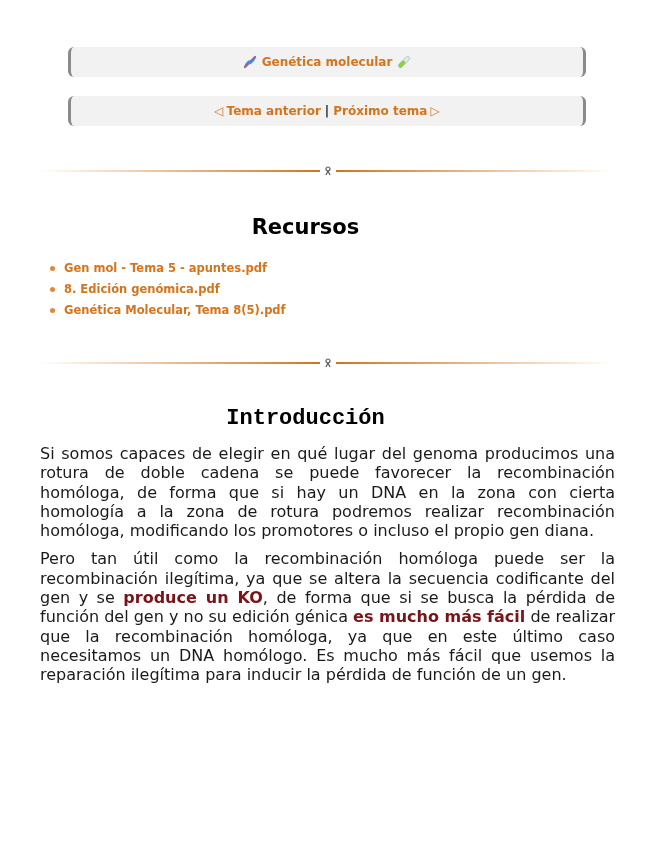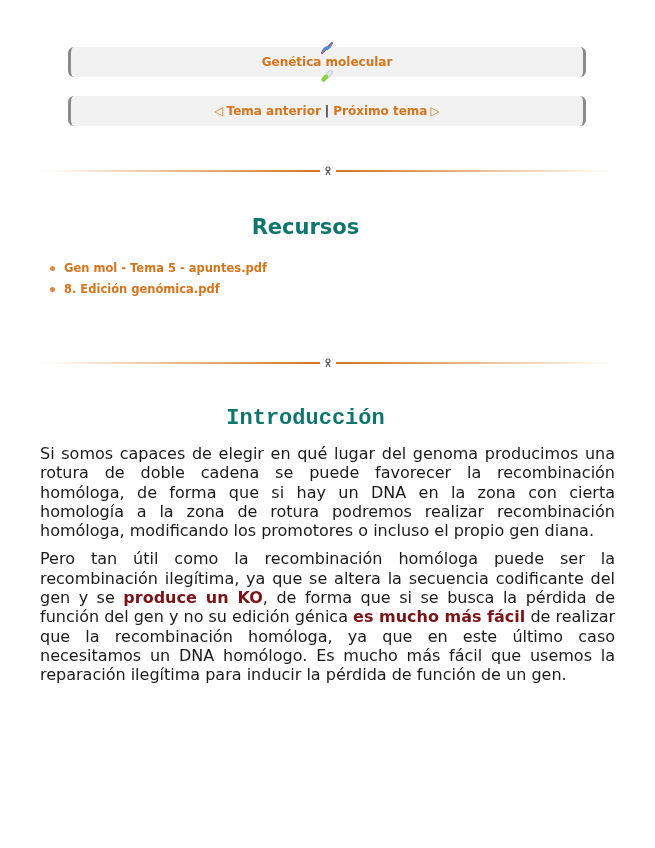--- a/index.html
+++ b/index.html
@@ -24,21 +24,21 @@
       border-left: 3px solid #8a8a8a;
       border-right: 3px solid #8a8a8a;
       border-radius: 6px;
       box-sizing: border-box;
       display: flex;
       align-items: center;
       justify-content: center;
       font-size: 12px;
       font-weight: bold;
     }
-    .callout-top { top: 47px; flex-direction: column; }
+    .callout-top { top: 47px; }
     .callout-nav { top: 96px; }
     .link {
       color: #d4741c;
       text-decoration: none;
       cursor: pointer;
     }
     .icon-emoji {
       display: inline-block;
       width: 14px;
       height: 14px;
@@ -79,21 +79,21 @@
       align-items: center;
       justify-content: center;
     }
     h2 {
       position: absolute;
       left: 0;
       width: 611px;
       margin: 0;
       text-align: center;
       font-weight: bold;
-      color: #0f766e;
+      color: #000000;
     }
     .h-recursos { top: 215px; font-size: 21px; }
     .h-intro { top: 406px; font-size: 22px; font-family: Liberation Mono, monospace; }
     ul.resources {
       position: absolute;
       top: 258px;
       left: 36px;
       margin: 0;
       padding: 0 0 0 28px;
       list-style: none;
@@ -172,20 +172,23 @@
 
 <h2 class="h-recursos">Recursos</h2>
 
 <ul class="resources">
   <li>
     <a class="link">Gen mol - Tema 5 - apuntes.pdf</a>
   </li>
   <li>
     <a class="link">8. Edición genómica.pdf</a>
   </li>
+  <li>
+    <a class="link">Genética Molecular, Tema 8(5).pdf</a>
+  </li>
 </ul>
 
 <div class="divider" style="top:359px;">
   <div class="line left"></div>
   <div class="knot">
     <svg width="8" height="10" viewBox="0 0 8 10">
       <circle cx="4" cy="3" r="2" fill="none" stroke="#555" stroke-width="1.2"></circle>
       <path d="M2 9 L4 5 L6 9" fill="none" stroke="#555" stroke-width="1.2"></path>
     </svg>
   </div>

